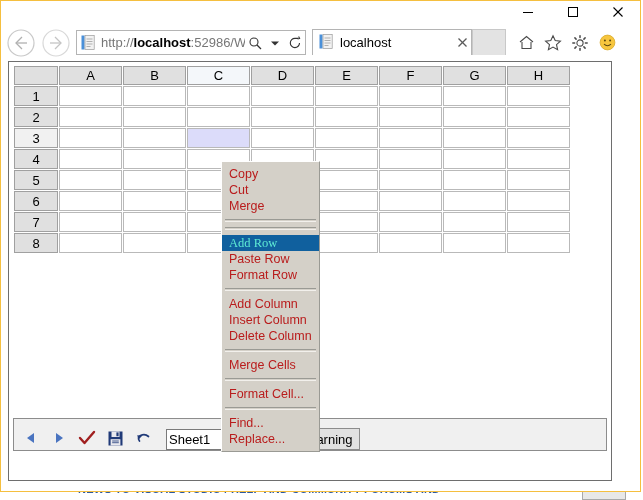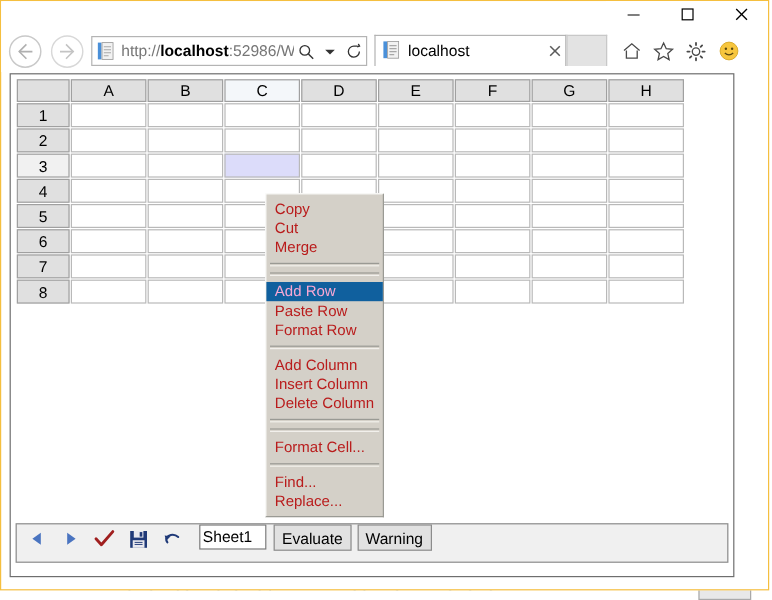--- a/index.html
+++ b/index.html
@@ -197,28 +197,28 @@
     background: #ffffff;
     border: 1px solid #b9b9b9;
     box-sizing: border-box;
   }
   td.cell.selected { background: #dcdcfa; }
 
   
   #bottom-toolbar {
     position: absolute;
     left: 4px;
-    top: 374px;
+    top: 356px;
     width: 594px;
     height: 33px;
     background: #f0f0f0;
     border: 1px solid #8c8c8c;
     box-sizing: border-box;
     display: flex;
-    align-items: flex-start;
+    align-items: flex-end;
   }
   .tb-icon {
     width: 22px; height: 24px;
     margin-left: 6px;
     display: flex; align-items: center; justify-content: center;
   }
   #sheet-name-input {
     margin-left: 12px;
     width: 56px;
     height: 21px;
@@ -267,21 +267,22 @@
   }
   .menu-item {
     height: 16px;
     line-height: 16px;
     padding-left: 7px;
     white-space: nowrap;
     color: #b91c1c;
   }
   .menu-item.highlight {
     background: #10609e;
-    color: #f9a8d4;
+    color: #5eead4;
+    font-family: Liberation Serif, serif;
   }
   .menu-sep {
     height: 1px;
     margin: 5px 3px 5px 3px;
     border-top: 1px solid #9a9a94;
     border-bottom: 1px solid #f2f0ec;
   }
 
   
   #bg-cutoff-text {
@@ -606,20 +607,21 @@
       <div class="menu-sep"></div>
       <div class="menu-sep"></div>
       <div class="menu-item highlight">Add Row</div>
       <div class="menu-item">Paste Row</div>
       <div class="menu-item">Format Row</div>
       <div class="menu-sep"></div>
       <div class="menu-item">Add Column</div>
       <div class="menu-item">Insert Column</div>
       <div class="menu-item">Delete Column</div>
       <div class="menu-sep"></div>
+      <div class="menu-item">Merge Cells</div>
       <div class="menu-sep"></div>
       <div class="menu-item">Format Cell...</div>
       <div class="menu-sep"></div>
       <div class="menu-item">Find...</div>
       <div class="menu-item">Replace...</div>
     </div>
 
   </div>
 </div>
 

